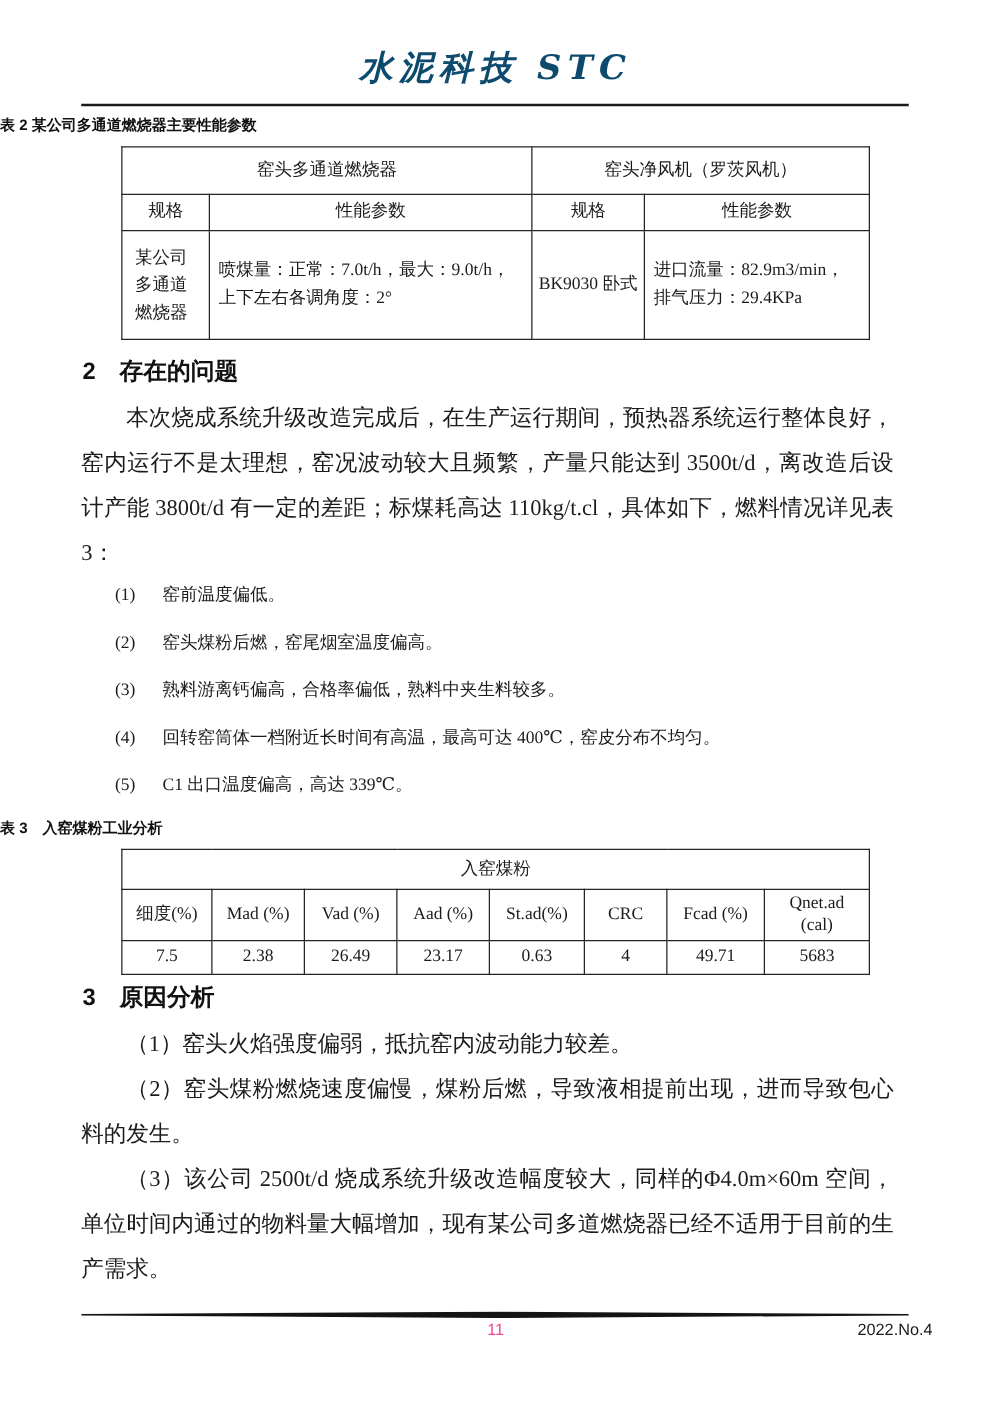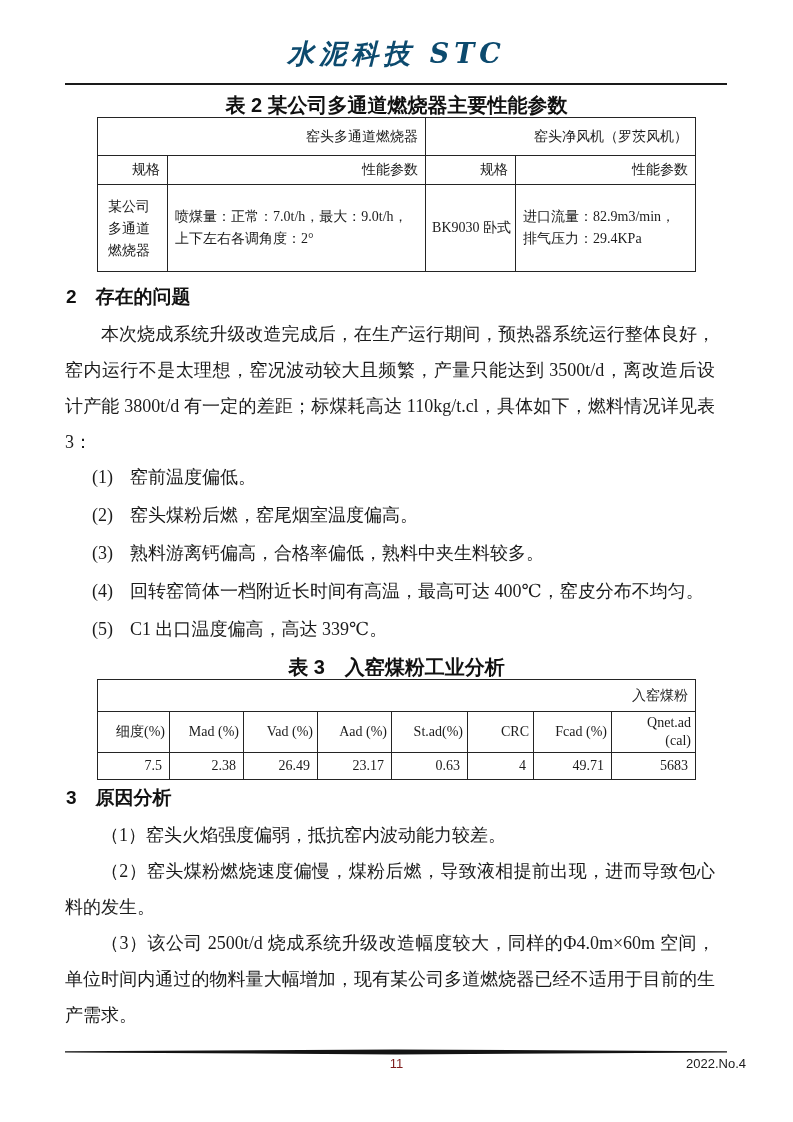--- a/index.html
+++ b/index.html
@@ -9,32 +9,32 @@
     overflow:hidden;
   }
   .journal-title {
     position:absolute; top:36px; left:0; right:0; text-align:center;
     font-family:"DejaVu Serif","Liberation Serif",serif;
     font-size:27px; font-weight:bold; font-style:italic; letter-spacing:5px;
     color:#0c4a6e;
   }
   .header-rule { position:absolute; top:83px; left:65px; width:662px; height:2px; background:#1a1a1a; }
   .caption {
-    position:absolute; left:0; right:0; text-align:center;
+    position:absolute; left:0; right:0; text-align:left;
     font-family:"Liberation Sans","DejaVu Sans",sans-serif;
-    font-weight:bold; font-size:20px; color:#111;
+    font-weight:bold; font-size:12px; color:#111;
   }
   .caption-t2 { top:92px; }
   .caption-t3 { top:654px; }
   table.doc-table {
     position:absolute; border-collapse:collapse; table-layout:fixed;
     font-size:14px; color:#1b1b1b;
   }
   table.doc-table td {
-    border:1.5px solid #242424; text-align:right; vertical-align:middle;
+    border:1.5px solid #242424; text-align:center; vertical-align:middle;
     padding:2px 7px; line-height:22px;
   }
   .t2 { left:97px; top:117px; width:598px; }
   .t2 .r1 td { height:33px; }
   .t2 .r2 td { height:24px; }
   .t2 .r3 td { height:82px; }
   .t2 td.cell-left { text-align:left; }
   .t2 td.spec-left { text-align:left; padding:2px 6px 1px 10px; }
   .t2 td.nowrap { white-space:nowrap; padding:2px 4px; }
   .t3 { left:97px; top:679px; width:598px; }
@@ -48,29 +48,29 @@
     font-weight:bold; font-size:19px; color:#111;
   }
   .sec2-pos { top:284px; }
   .sec3-pos { top:785px; }
   .body-text {
     position:absolute; left:65px; width:650px; margin:0;
     font-size:18px; line-height:36px; text-align:justify; color:#1b1b1b;
   }
   .para2-pos { top:316px; }
   .para-indent { text-indent:36px; }
-  .problem-list { position:absolute; left:65px; top:458px; width:660px; font-size:18px; }
+  .problem-list { position:absolute; left:65px; top:458px; width:660px; font-size:14px; }
   .list-item { line-height:38px; padding-left:27px; white-space:nowrap; }
   .list-num { display:inline-block; width:38px; }
   .sec3-paras { position:absolute; left:65px; top:817px; width:650px; }
   .sec3-paras p { margin:0; font-size:18px; line-height:36px; text-align:justify; text-indent:36px; }
   .footer-rule { position:absolute; left:65px; top:1049px; width:662px; height:6px; }
   .footer-num {
     position:absolute; top:1056px; left:0; right:0; text-align:center;
-    font-family:"Liberation Sans","DejaVu Sans",sans-serif; font-size:13px; color:#7f1d1d;
+    font-family:"Liberation Sans","DejaVu Sans",sans-serif; font-size:13px; color:#ec4899;
   }
   .footer-issue {
     position:absolute; top:1056px; right:47px;
     font-family:"Liberation Sans","DejaVu Sans",sans-serif; font-size:13px; color:#1a1a1a;text-align:center;
   }
 </style>
 </head>
 <body>
 
 <div class="page">

